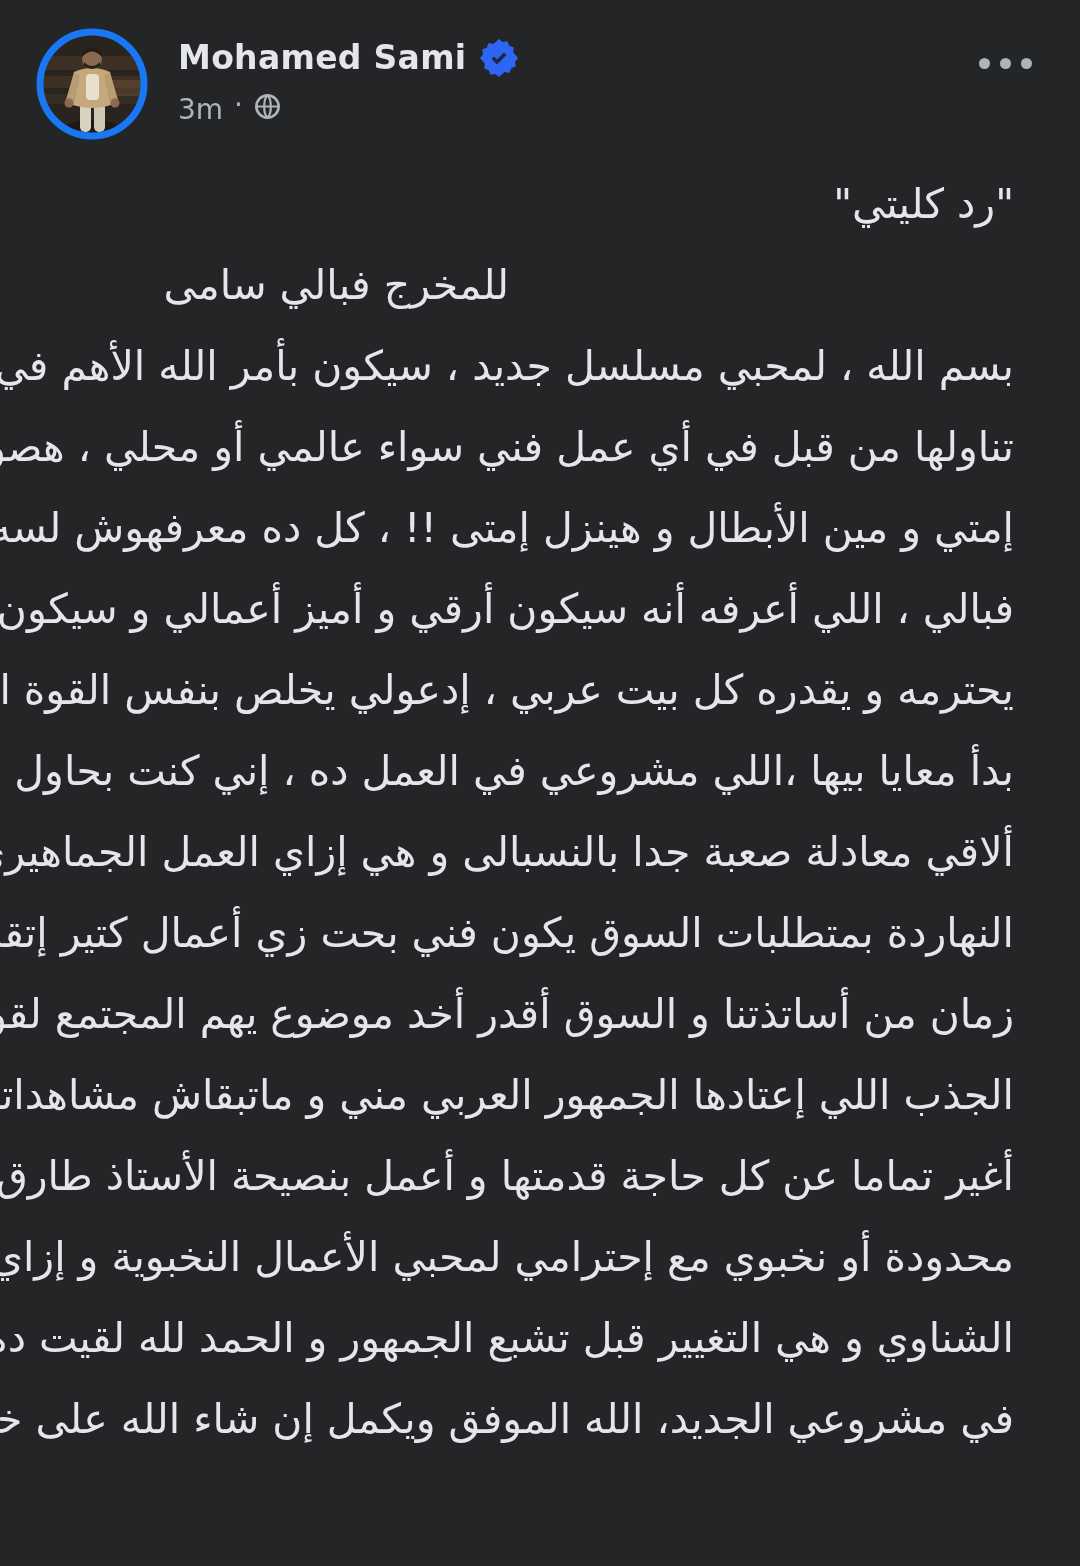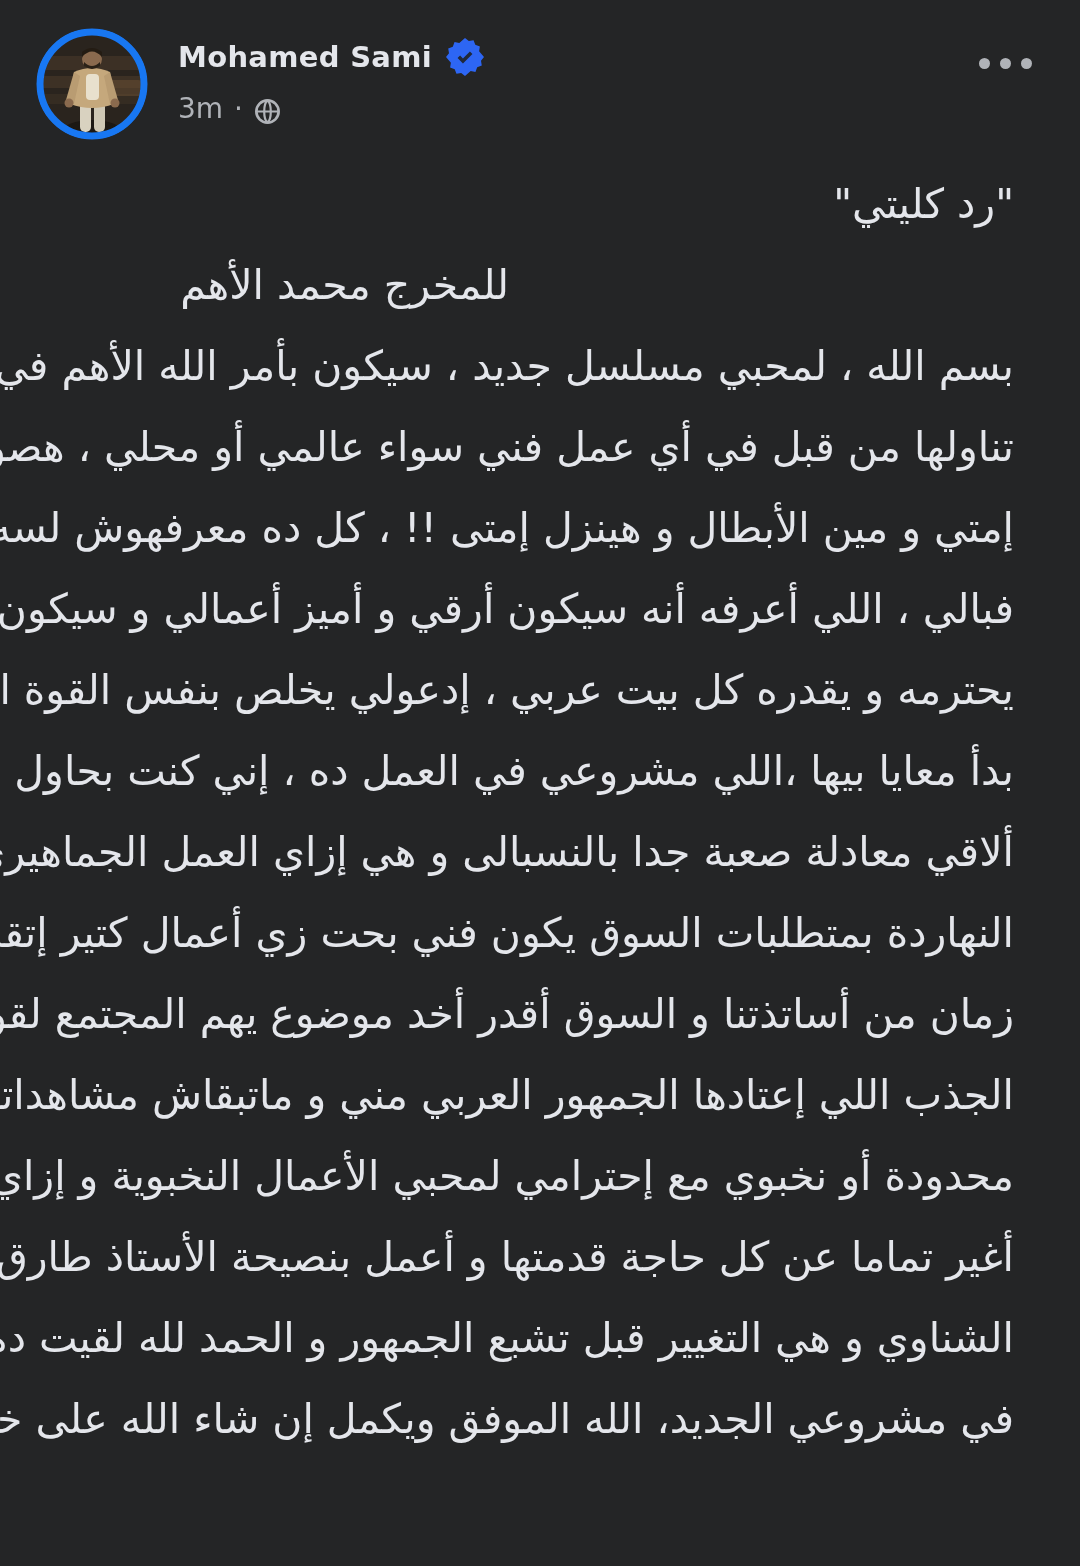--- a/index.html
+++ b/index.html
@@ -16,22 +16,22 @@
     background:var(--bg);
     font-family:"DejaVu Sans",sans-serif;
   }
   .card{width:1080px;height:1566px;background:var(--bg);position:relative;}
 
   
   .header{display:flex;align-items:flex-start;padding:28px 40px 0 36px;position:relative;}
   .avatar{width:112px;height:112px;border-radius:50%;flex:0 0 auto;display:block;}
   .header-info{margin-left:30px;padding-top:10px;}
   .name-row{display:flex;align-items:center;gap:14px;}
-  .name{color:var(--text);font-size:29px;font-weight:700;letter-spacing:.3px;text-align:center;}
-  .meta-row{display:flex;align-items:flex-end;gap:11px;margin-top:16px;color:var(--muted);font-size:28px;}
+  .name{color:var(--text);font-size:33px;font-weight:700;letter-spacing:.3px;text-align:center;}
+  .meta-row{display:flex;align-items:flex-start;gap:11px;margin-top:16px;color:var(--muted);font-size:28px;}
   .meta-sep{font-size:28px;line-height:1;position:relative;top:-2px;}
   .menu{position:absolute;right:42px;top:52px;display:flex;gap:10px;padding:6px;cursor:pointer;}
   .menu .dot{width:11px;height:11px;border-radius:50%;background:var(--muted);}
 
   
   .post{
     margin-top:24px;
     padding:0 66px 0 34px;
     direction:rtl;
   }
@@ -102,30 +102,30 @@
 
     <div class="menu">
       <span class="dot"></span>
       <span class="dot"></span>
       <span class="dot"></span>
     </div>
   </div>
 
   <div class="post">
       <div class="line">"رد كليتي"</div>
-      <div class="line indented">للمخرج محمد الأهم</div>
+      <div class="line indented">للمخرج فبالي سامى</div>
       <div class="line">بسم الله ، لمحبي مسلسل جديد ، سيكون بأمر الله الأهم في</div>
       <div class="line">تناولها من قبل في أي عمل فني سواء عالمي أو محلي ، هصور</div>
       <div class="line">إمتي و مين الأبطال و هينزل إمتى !! ، كل ده معرفهوش لسه ولا</div>
       <div class="line">فبالي ، اللي أعرفه أنه سيكون أرقي و أميز أعمالي و سيكون عمل</div>
       <div class="line">يحترمه و يقدره كل بيت عربي ، إدعولي يخلص بنفس القوة اللي</div>
       <div class="line">بدأ معايا بيها ،اللي مشروعي في العمل ده ، إني كنت بحاول</div>
       <div class="line">ألاقي معادلة صعبة جدا بالنسبالى و هي إزاي العمل الجماهيري</div>
       <div class="line">النهاردة بمتطلبات السوق يكون فني بحت زي أعمال كتير إتقدمت</div>
       <div class="line">زمان من أساتذتنا و السوق أقدر أخد موضوع يهم المجتمع لقوة</div>
       <div class="line">الجذب اللي إعتادها الجمهور العربي مني و ماتبقاش مشاهداته</div>
+      <div class="line">أغير تماما عن كل حاجة قدمتها و أعمل بنصيحة الأستاذ طارق</div>
       <div class="line">محدودة أو نخبوي مع إحترامي لمحبي الأعمال النخبوية و إزاي</div>
-      <div class="line">أغير تماما عن كل حاجة قدمتها و أعمل بنصيحة الأستاذ طارق</div>
       <div class="line">الشناوي و هي التغيير قبل تشبع الجمهور و الحمد لله لقيت ده</div>
       <div class="line">في مشروعي الجديد، الله الموفق ويكمل إن شاء الله على خير</div>
     </div>
 
 </div>
 
 </body></html>

